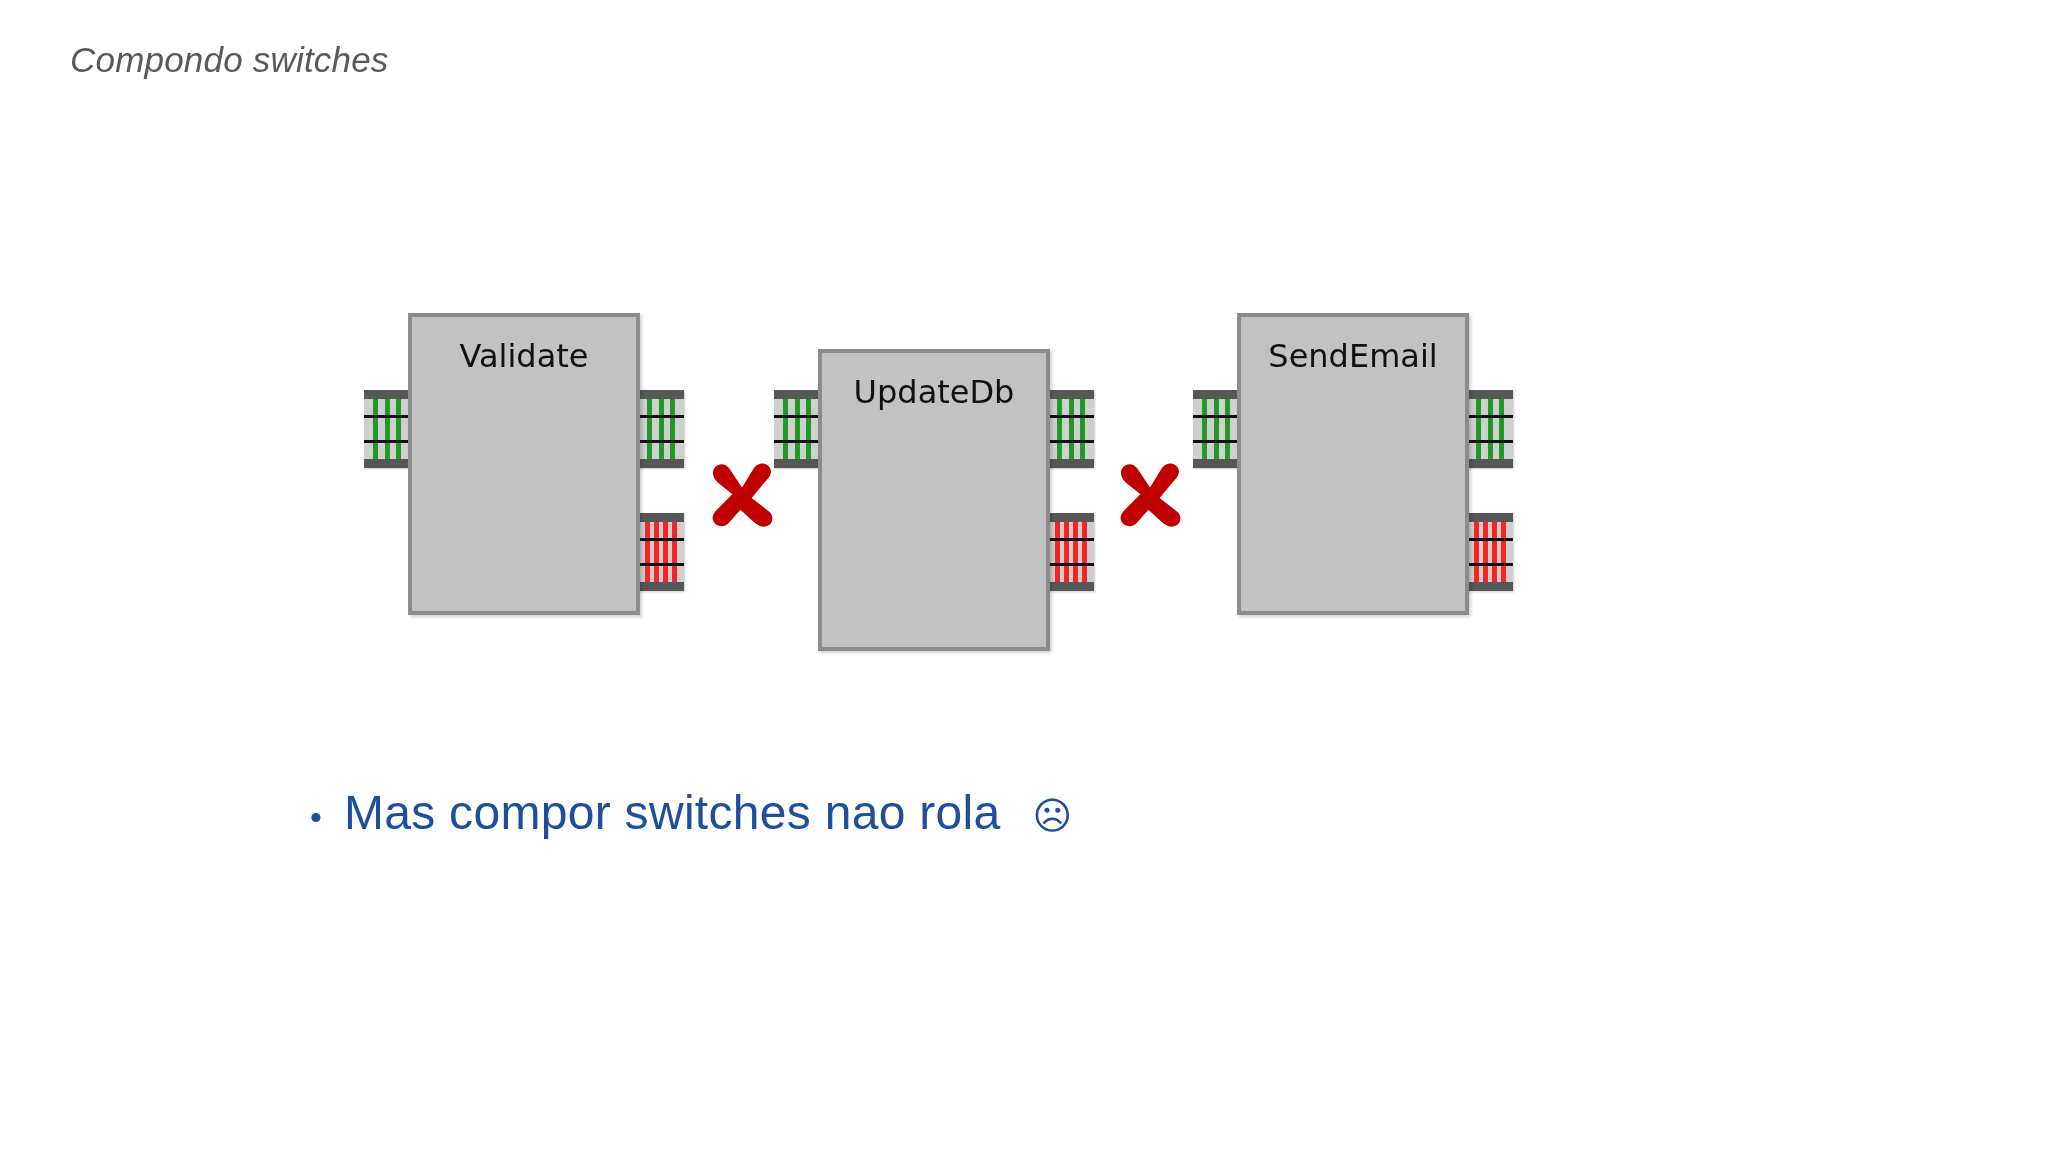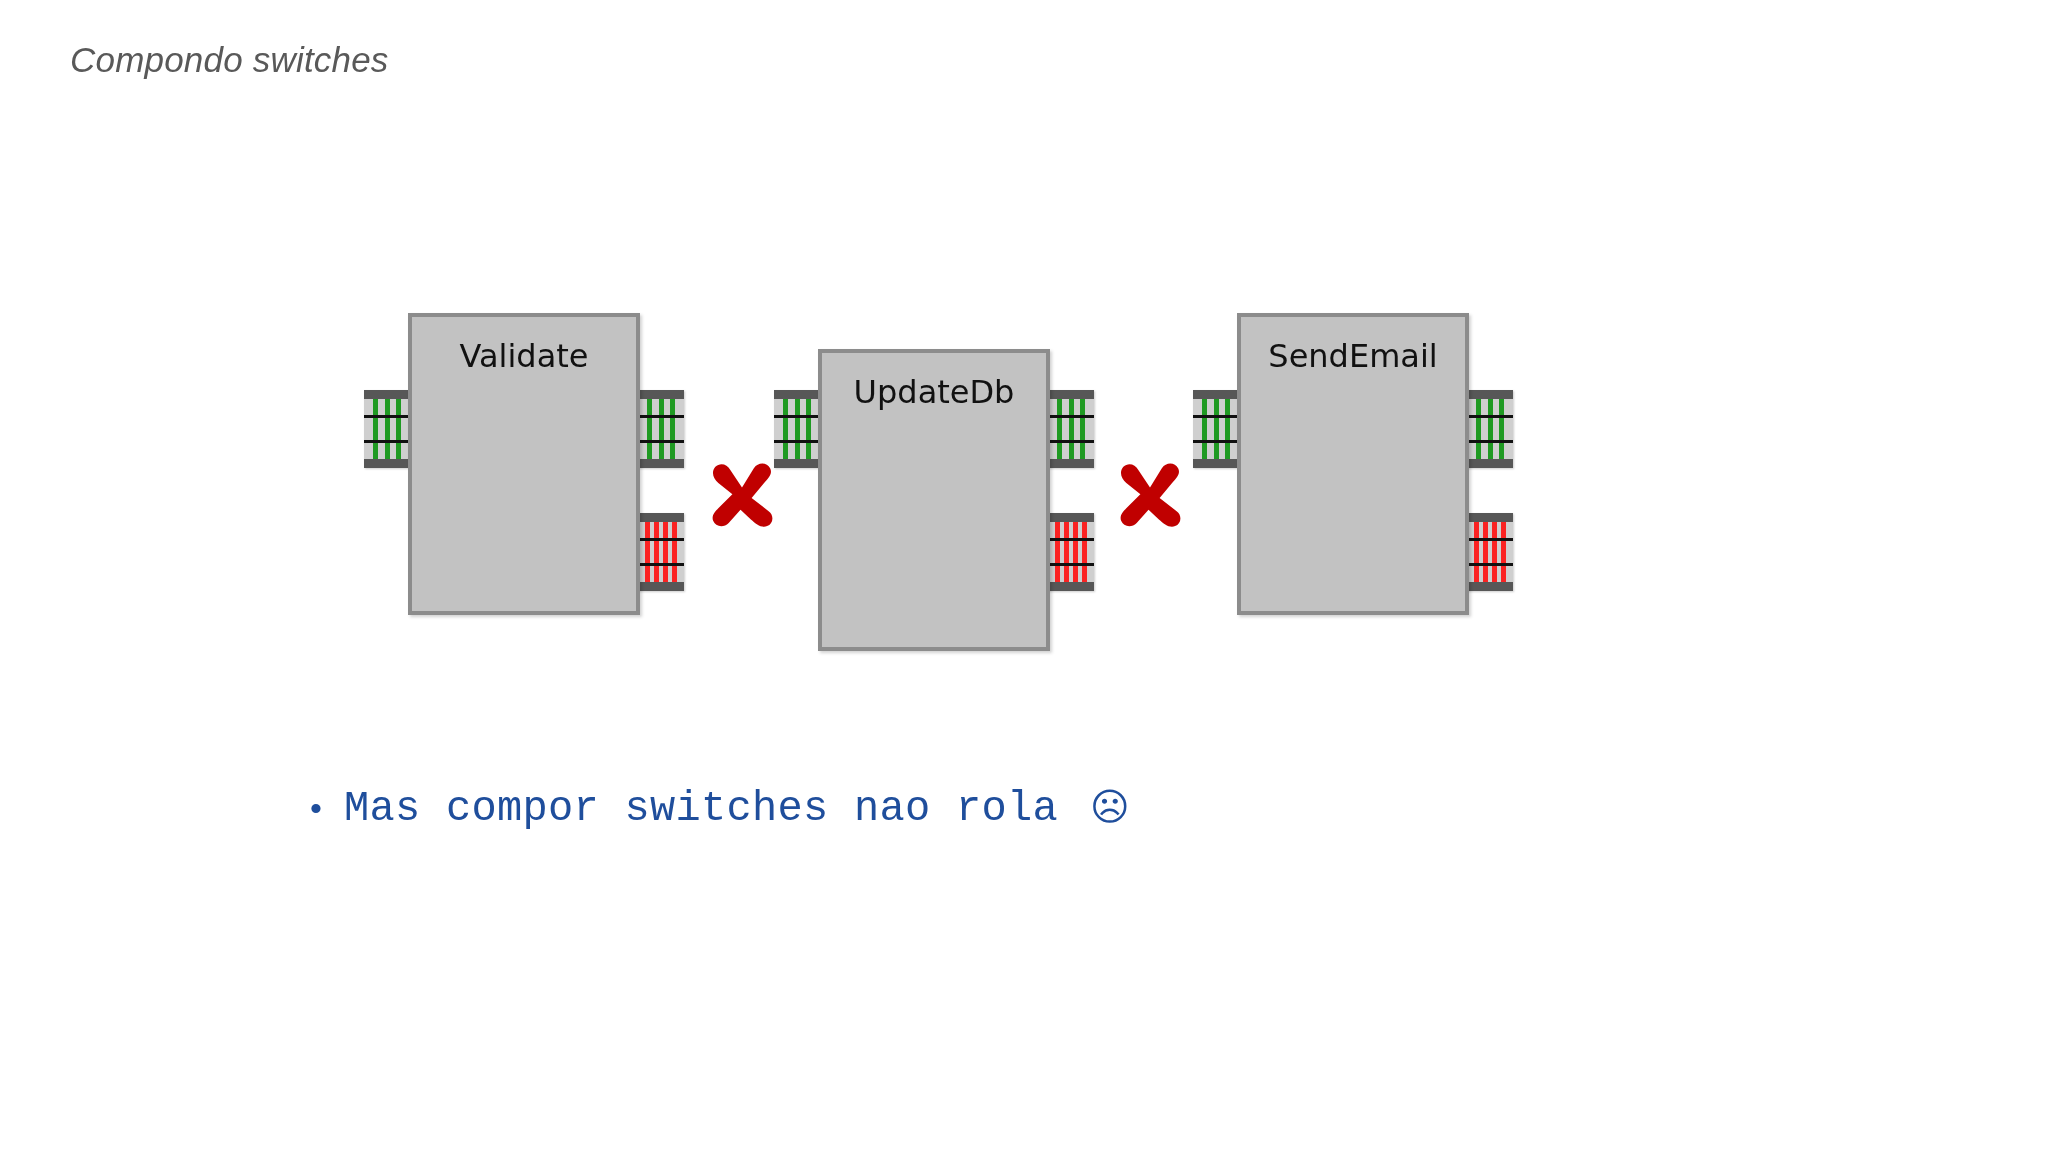--- a/index.html
+++ b/index.html
@@ -121,22 +121,22 @@
     align-items: baseline;
     gap: 22px;
   }
   #bullet-dot {
     color: #1F4E9C;
     font-size: 34px;
     line-height: 1;
   }
   #bullet-text {
     color: #1F4E9C;
-    font-size: 42px;
-    font-family: Liberation Mono, monospace;
+    font-size: 48px;
+    font-family: Liberation Sans, sans-serif;
     white-space: nowrap;
     letter-spacing: 0.3px;
   }
   #bullet-emoji {
     color: #1F4E9C;
     font-size: 38px;
     margin-left: 10px;
     font-family: "DejaVu Sans", sans-serif;
   }
 </style>

